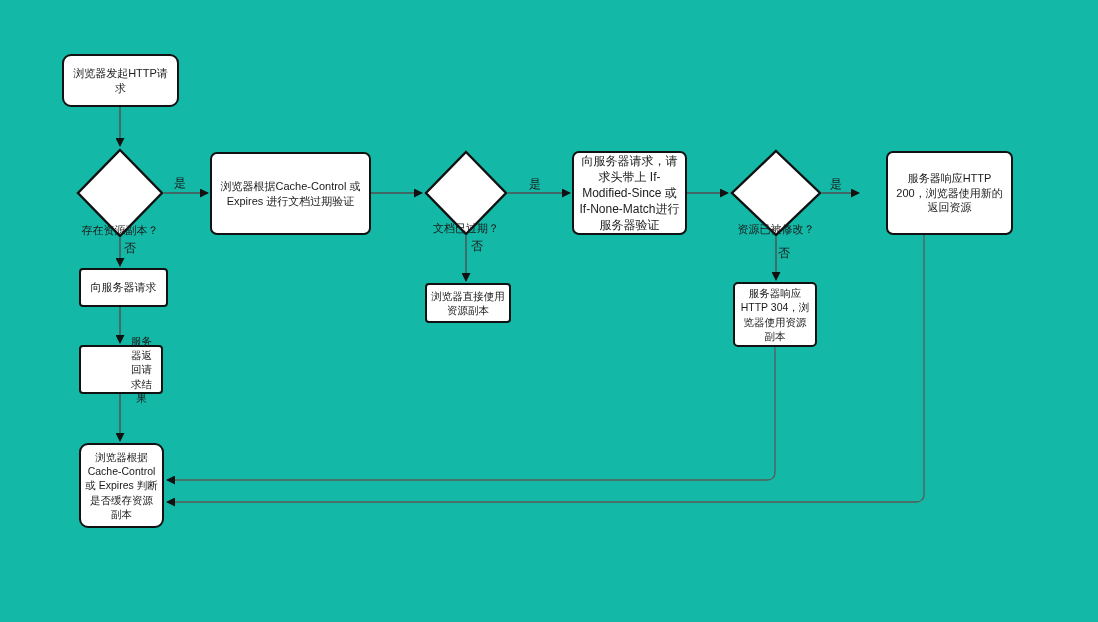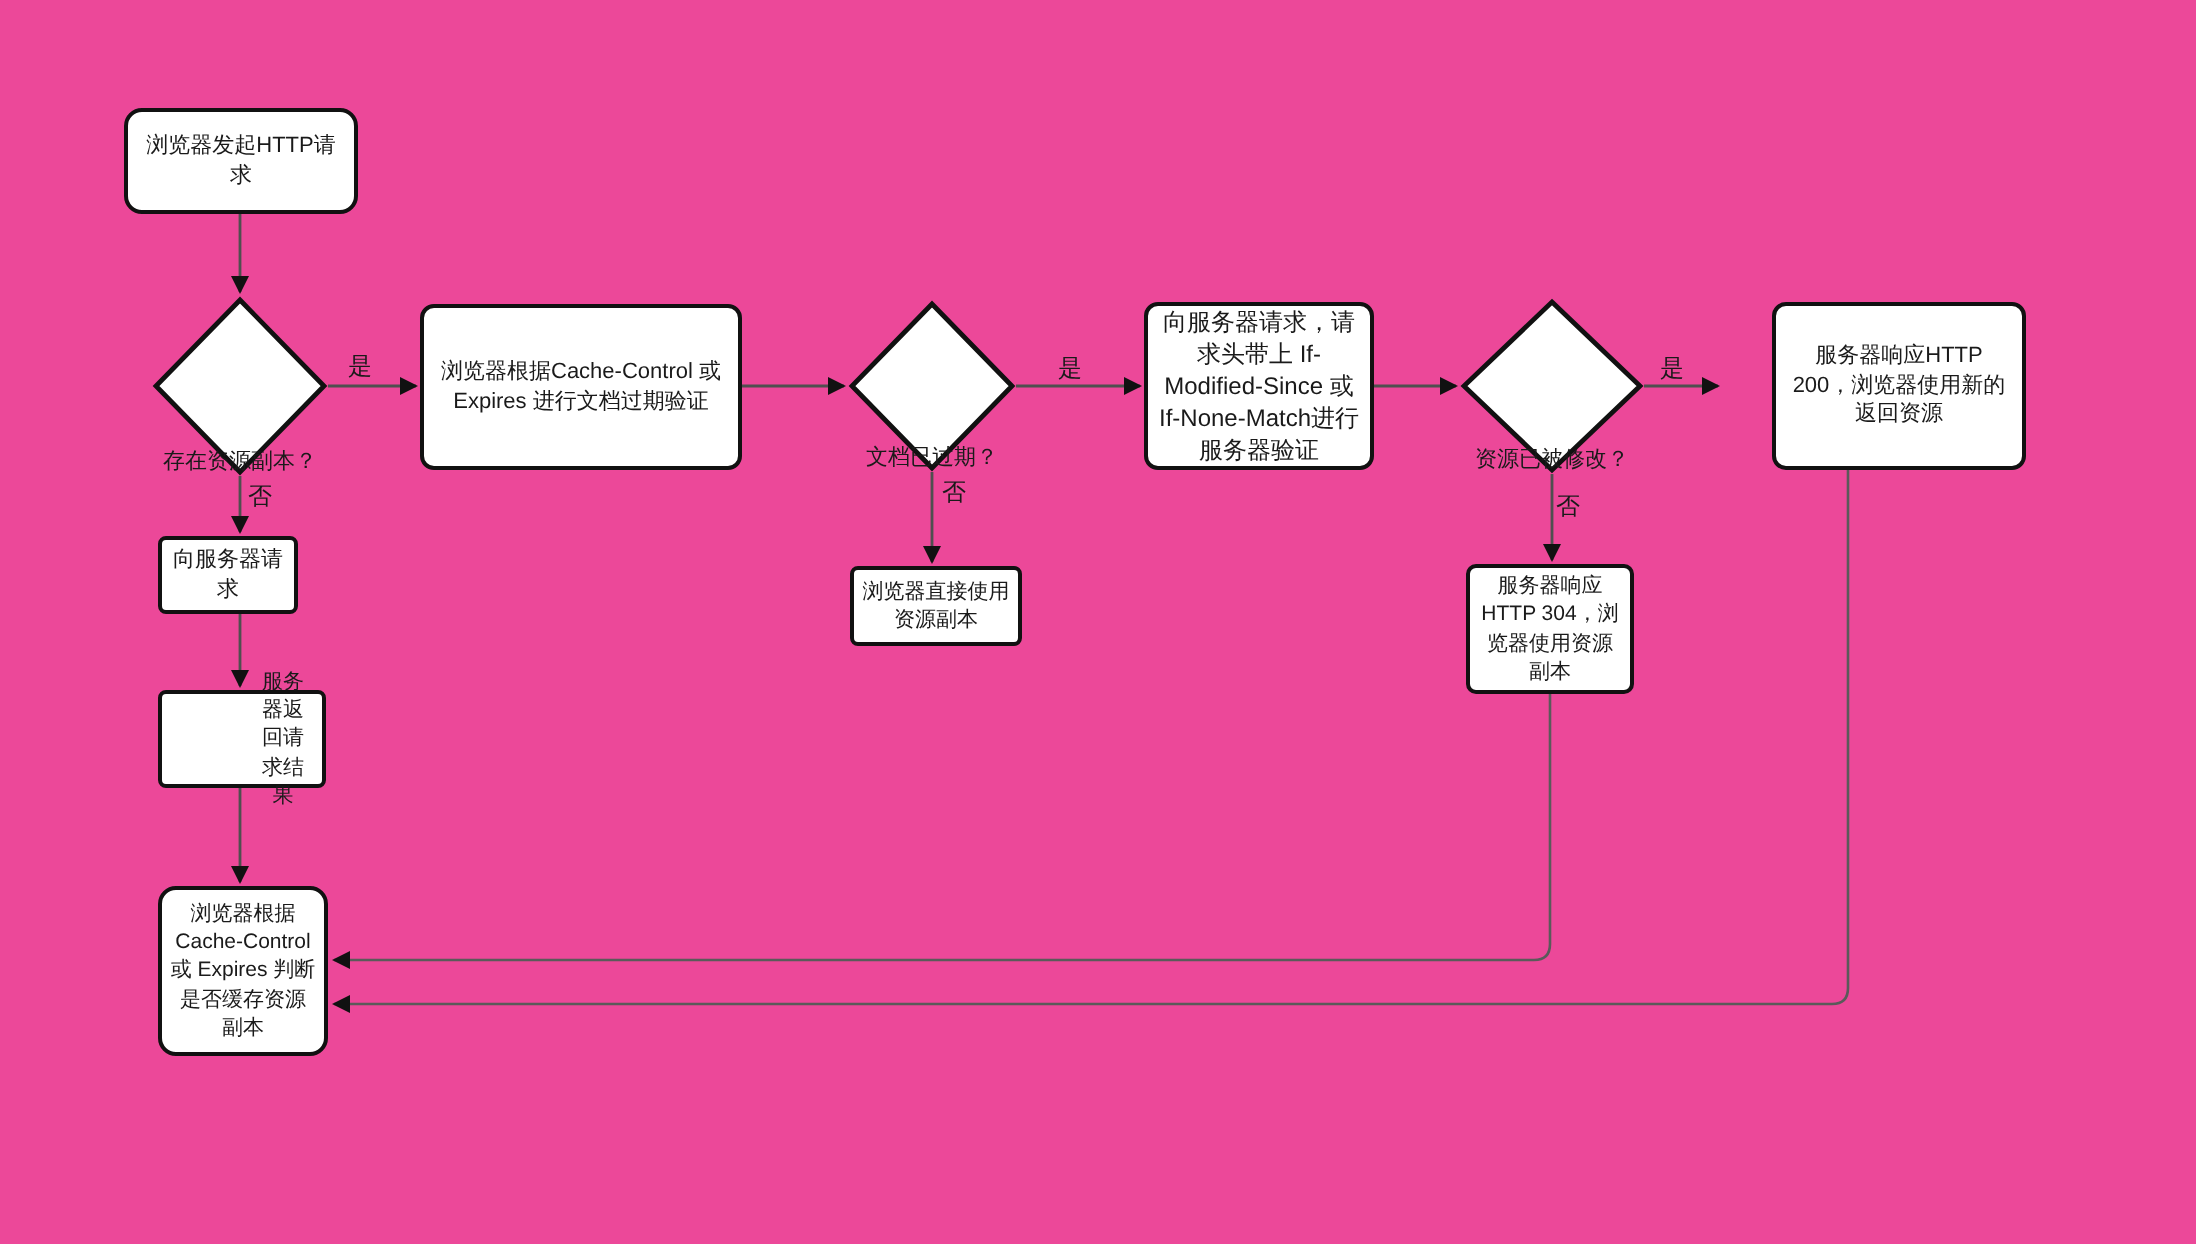--- a/index.html
+++ b/index.html
@@ -4,21 +4,21 @@
 <style>
   html, body {
     margin: 0;
     padding: 0;
     background: #ffffff;
   }
   .canvas {
     position: relative;
     width: 1098px;
     height: 622px;
-    background: #ec4899;
+    background: #14b8a6;
     font-family: "Liberation Sans", "DejaVu Sans", sans-serif;
     color: #1a1a1a;
     overflow: hidden;
   }
   .wires {
     position: absolute;
     left: 0;
     top: 0;
     z-index: 1;
   }
@@ -125,21 +125,21 @@
   </div>
 
   <div class="node process" style="left:861px; top:151px; width:127px; height:84px;margin-left:25px;">
     <span>服务器响应HTTP 200，浏览器使用新的返回资源</span>
   </div>
 
   <div class="node process" style="left:425px; top:283px; width:86px; height:40px; border-radius:4px; font-size:10.5px;">
     <span>浏览器直接使用资源副本</span>
   </div>
 
-  <div class="node process" style="left:79px; top:268px; width:70px; height:39px; border-radius:4px;align-items:flex-end;">
+  <div class="node process" style="left:79px; top:268px; width:89px; height:39px; border-radius:4px;">
     <span>向服务器请求</span>
   </div>
 
   <div class="node process" style="left:79px; top:345px; width:84px; height:49px; border-radius:4px; font-size:10.5px;padding-left:45px;">
     <span>服务器返回请求结果</span>
   </div>
 
   <div class="node process" style="left:733px; top:282px; width:84px; height:65px; border-radius:5px; font-size:10.5px;justify-content:center;">
     <span>服务器响应HTTP 304，浏览器使用资源副本</span>
   </div>

